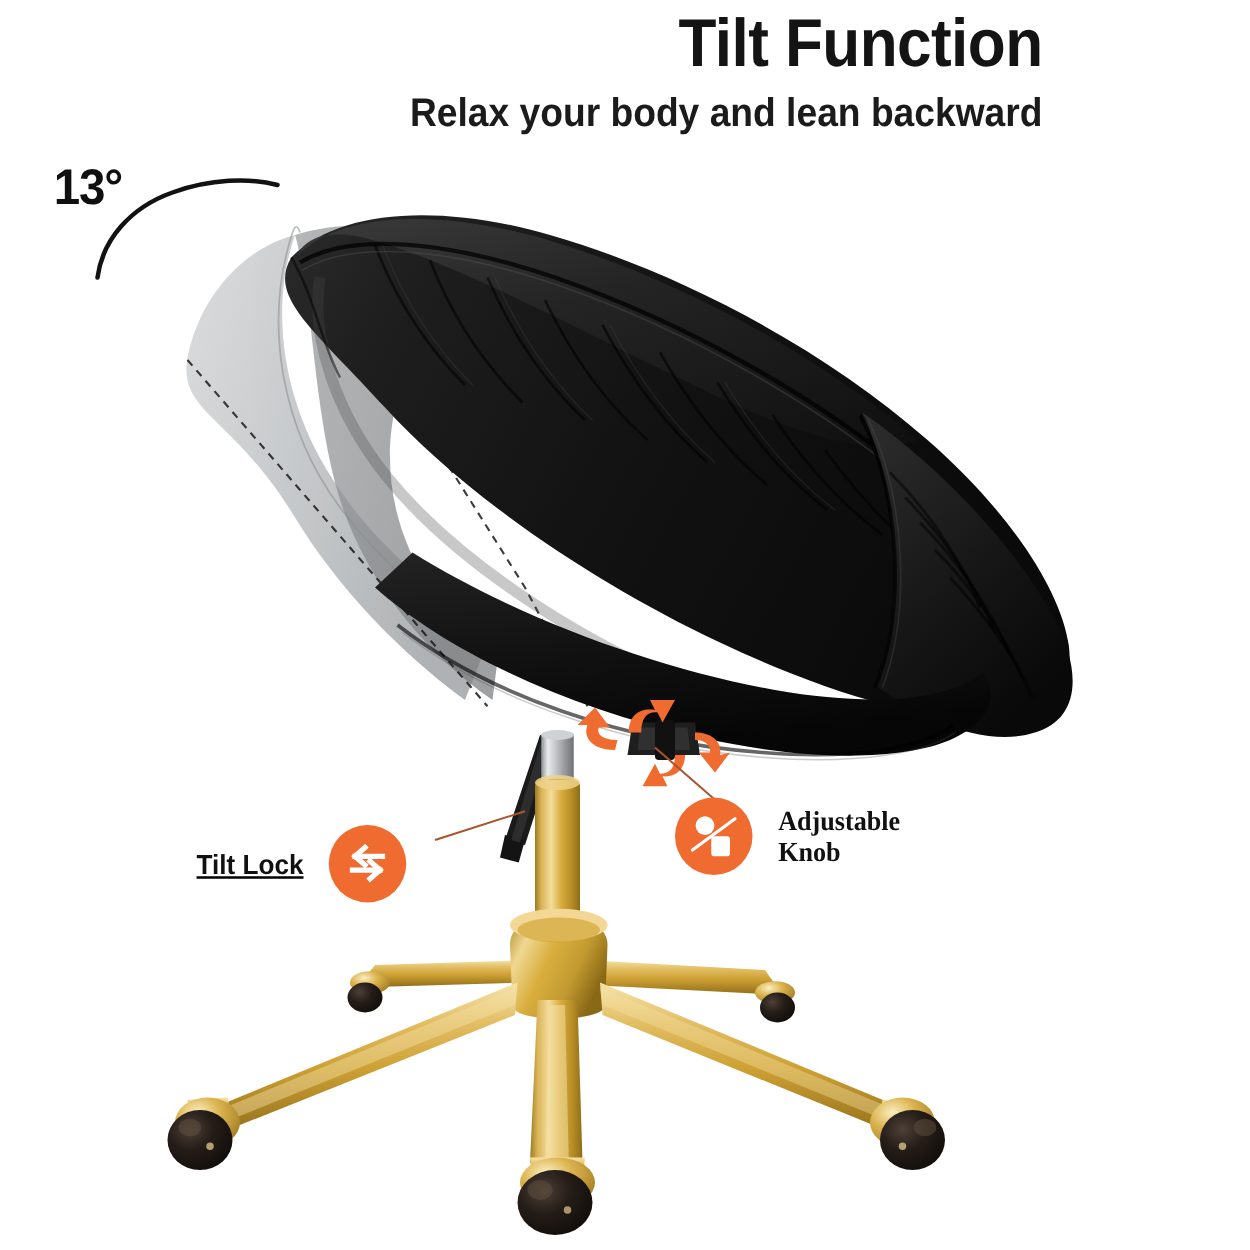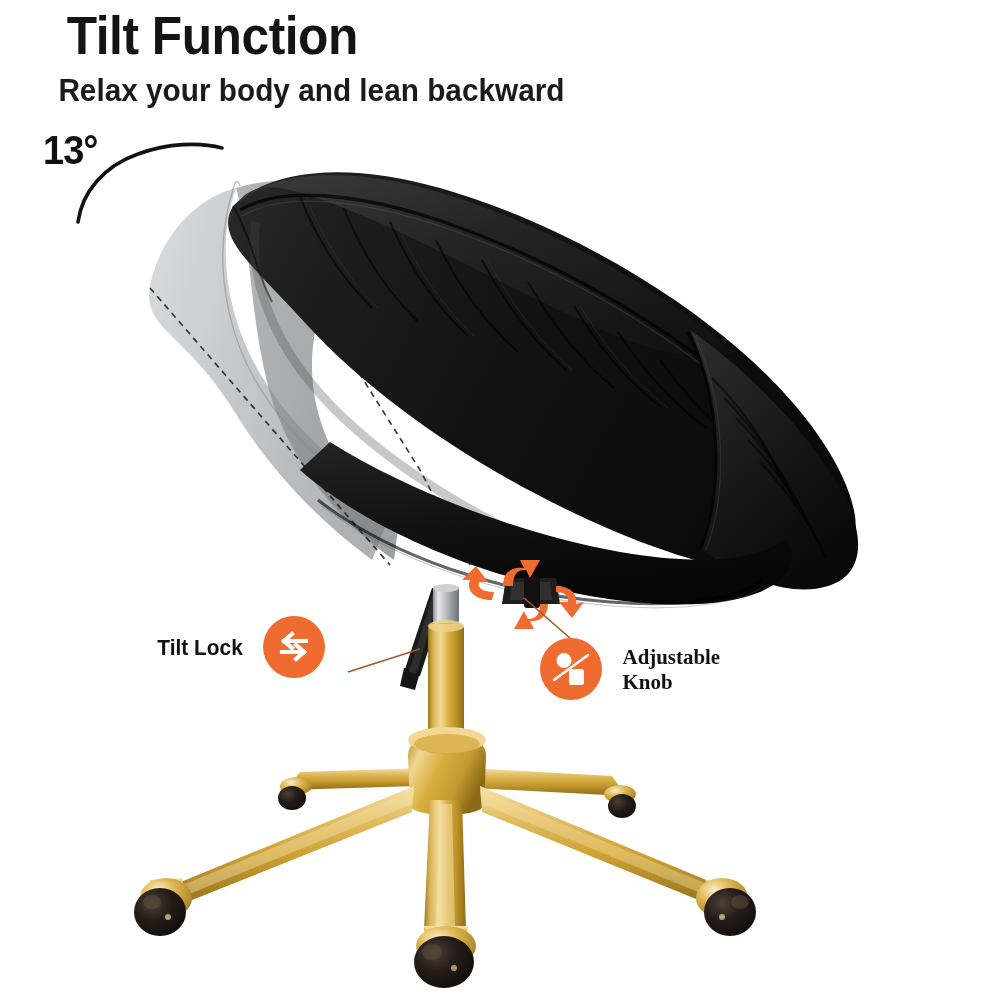--- a/index.html
+++ b/index.html
@@ -8,21 +8,21 @@
     font-family:"Liberation Sans", sans-serif;
     position:relative;
     overflow:hidden;
     -webkit-font-smoothing:antialiased;
   }
 
   
   #header {
     position:absolute;
     left:0; top:0; width:892px; height:120px;
-    text-align:left;
+    text-align:right;
     padding-right:58px;
   }
   #title {
     font-size:54px;
     font-weight:bold;
     color:#141414;
     letter-spacing:-0.5px;
     line-height:62px;
     padding-top:4px;
     font-stretch:condensed;
@@ -64,21 +64,21 @@
     background:#ef6b2f;
     display:flex; align-items:center; justify-content:center;
     flex:0 0 auto;
   }
   .callout-label {
     font-size:22px; font-weight:bold; color:#111111;
     line-height:25px; white-space:pre-line;
     transform:scaleX(0.95);
   }
 
-  #callout-tilt-lock { left:155px; top:616px; }
+  #callout-tilt-lock { left:155px; top:660px;text-decoration:underline; }
   #callout-tilt-lock .callout-label { margin-right:18px; text-align:right; }
 
   #callout-knob { left:540px; top:638px;font-family:Liberation Serif, serif; }
   #callout-knob .callout-label { margin-left:18px; text-align:left; }
 </style>
 </head>
 <body>
 
 <div id="header">
   <div id="title">Tilt Function</div>

